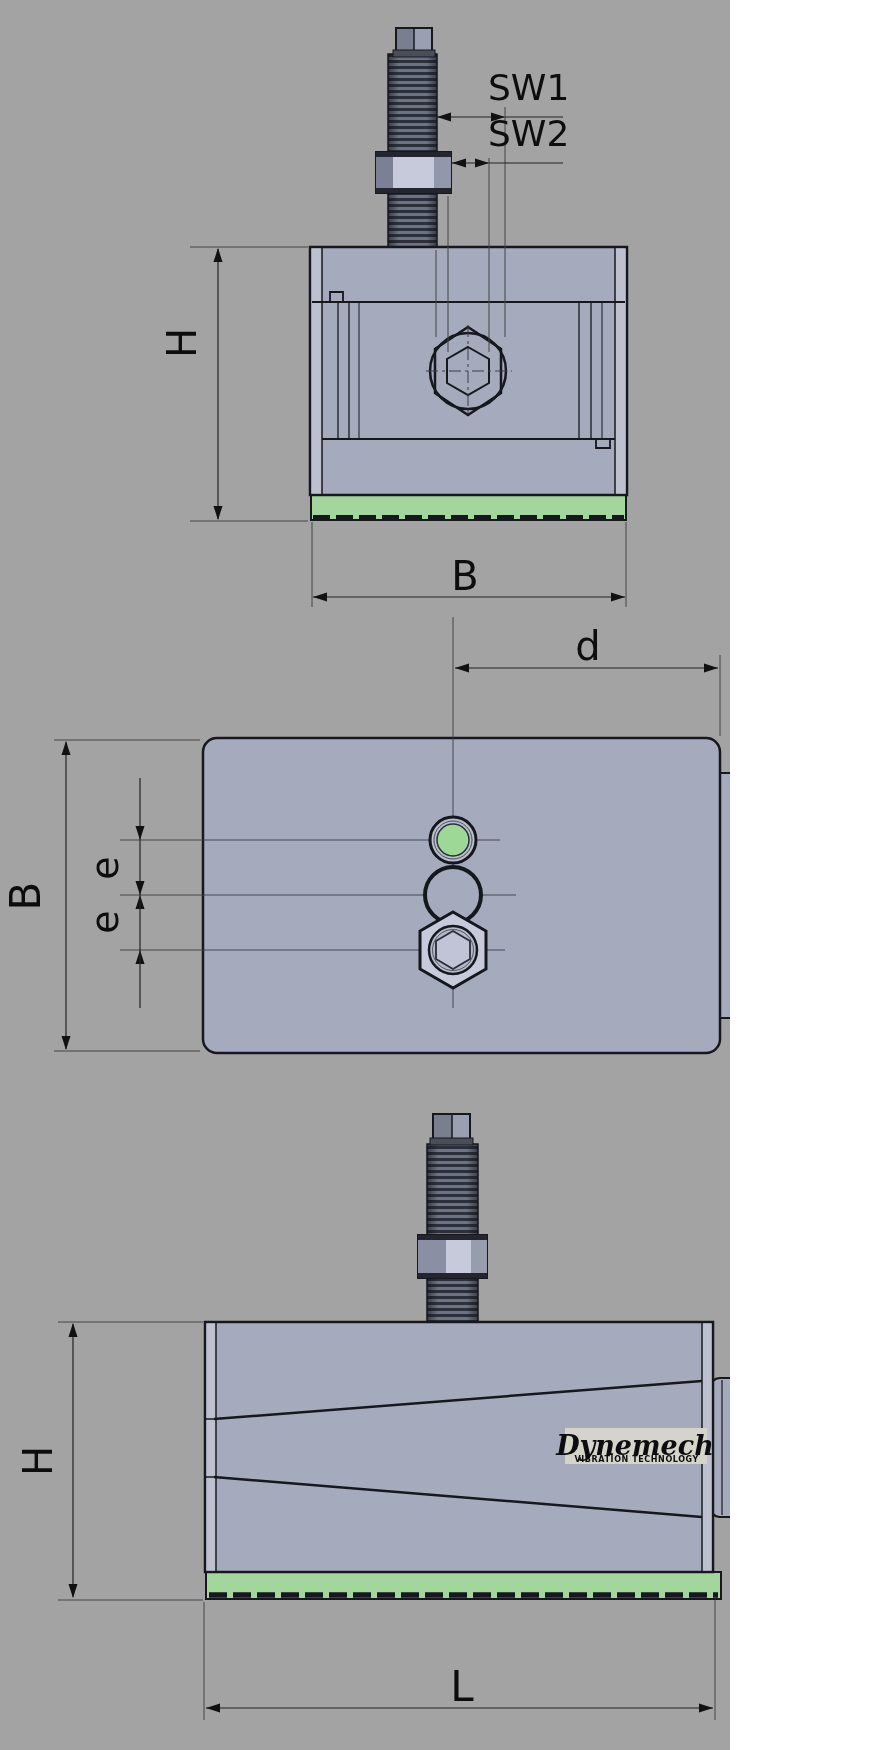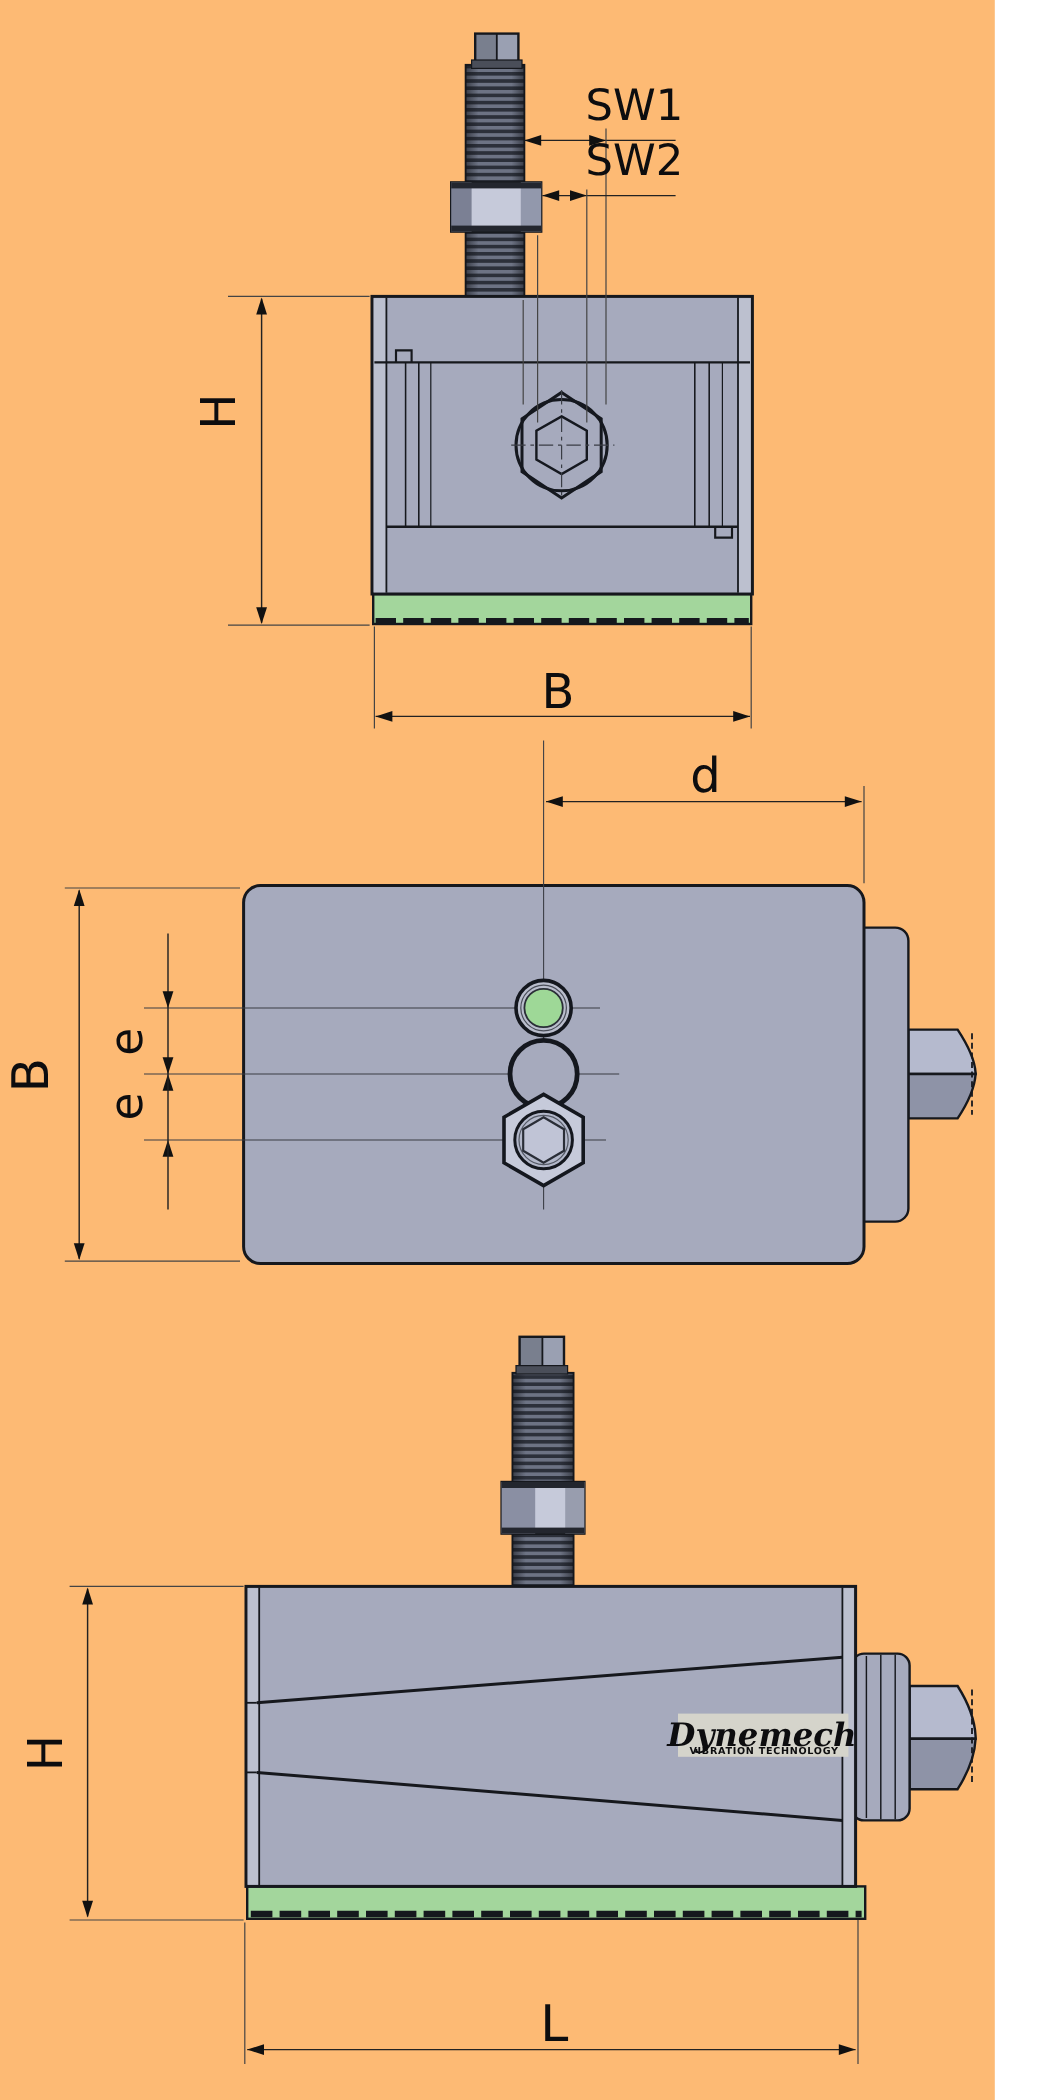--- a/index.html
+++ b/index.html
@@ -1,16 +1,16 @@
 <!DOCTYPE html>
 <html><head>
 <meta charset="utf-8">
 <style>
   html,body{margin:0;padding:0;background:#ffffff;}
-  #canvas{position:relative;width:829px;height:1750px;background:#fdba74;overflow:hidden;}
+  #canvas{position:relative;width:730px;height:1750px;background:#a3a3a3;overflow:hidden;}
   svg{position:absolute;left:0;top:0;}
   text{font-family:"DejaVu Sans","Liberation Sans",sans-serif;fill:#0d0d0f;}
   .logo-brand{font-family:"DejaVu Serif","Liberation Serif",serif;font-style:italic;font-weight:bold;}
   .logo-tag{font-family:"DejaVu Sans","Liberation Sans",sans-serif;font-weight:bold;}
 </style>
 </head>
 <body>
 
 <div id="canvas">
 <svg width="885" height="1750" viewBox="0 0 885 1750">

